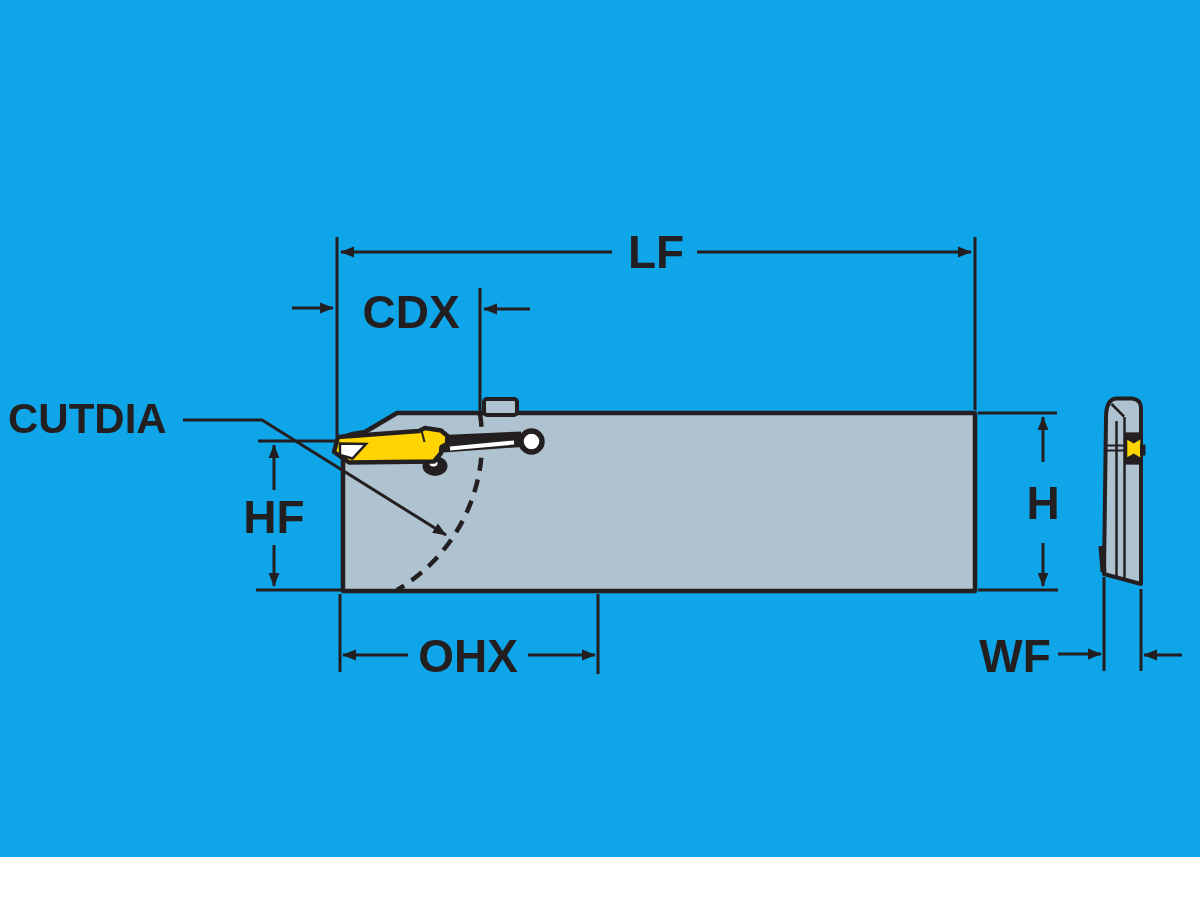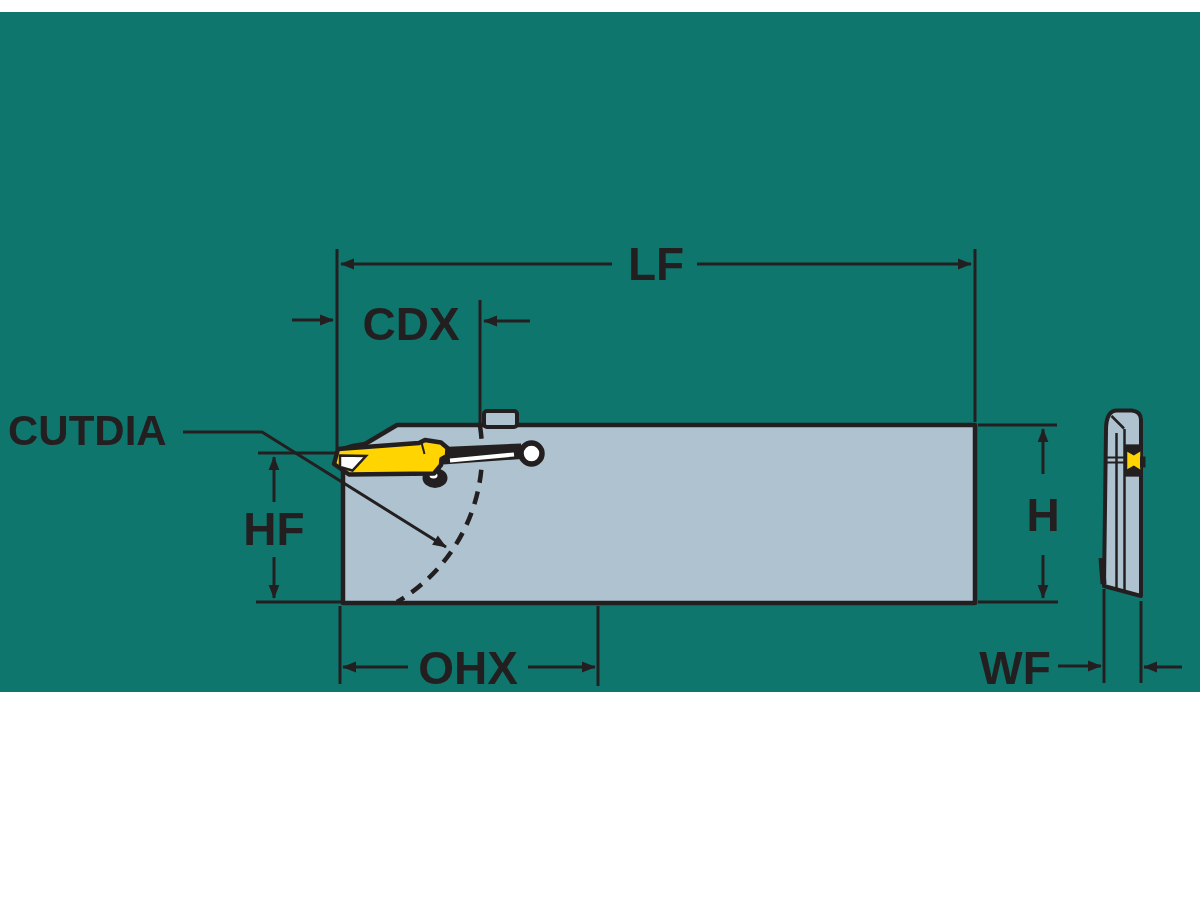--- a/index.html
+++ b/index.html
@@ -1,16 +1,16 @@
 <!DOCTYPE html>
 <html><head>
 <meta charset="utf-8">
 <style>
   html,body{margin:0;padding:0;background:#ffffff;}
-  .stage{position:relative;width:1200px;height:680px;background:#0f766e;overflow:hidden;margin-top:12px;}
+  .stage{position:relative;width:1200px;height:857px;background:#0ea5e9;overflow:hidden;}
   svg{display:block;}
   
   .s{stroke:#231F20;stroke-width:3;fill:none;}
   
   .outl{stroke:#231F20;stroke-linejoin:round;}
   .dark{fill:#231F20;stroke:none;}
   .dash{stroke:#231F20;stroke-width:4.5;fill:none;stroke-dasharray:13 9;}
   .lbl{font-family:"Liberation Sans",sans-serif;font-weight:bold;font-size:46px;fill:#231F20;stroke:none;}
   .lbl-sm{font-size:42px;}
 </style>

